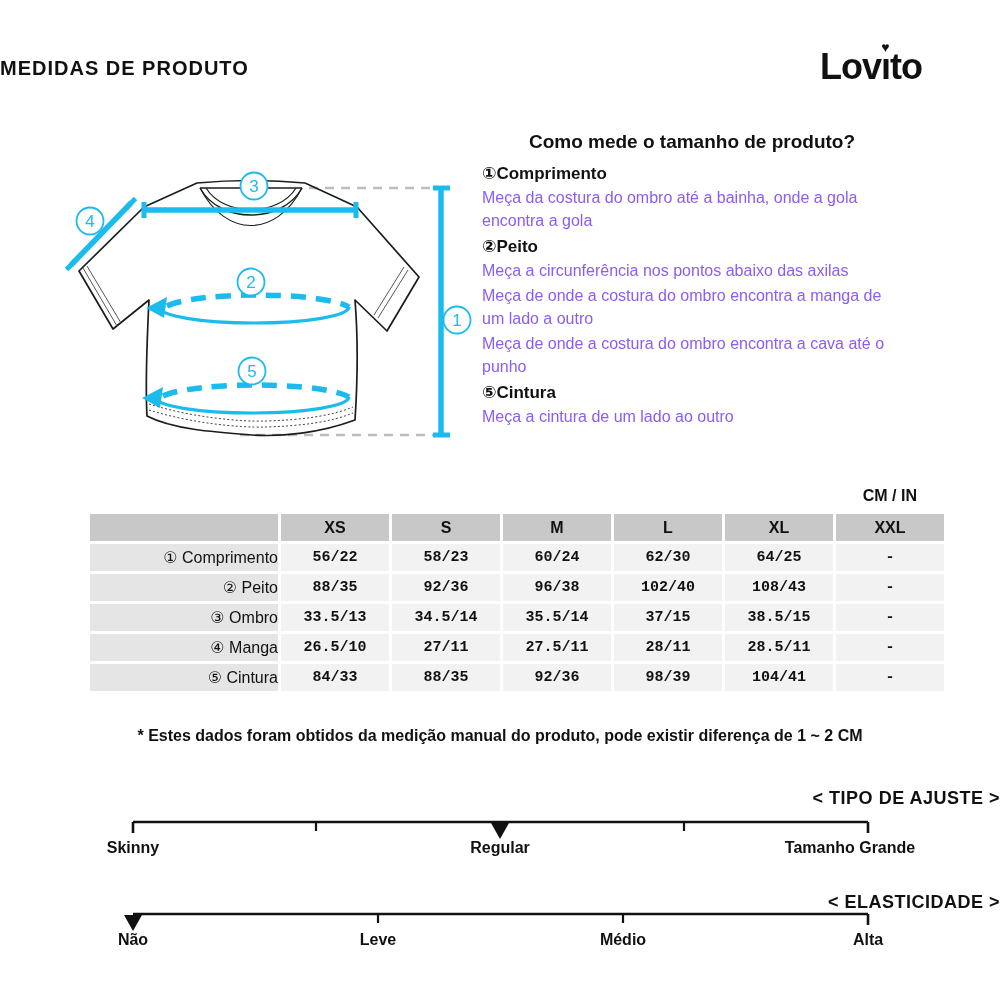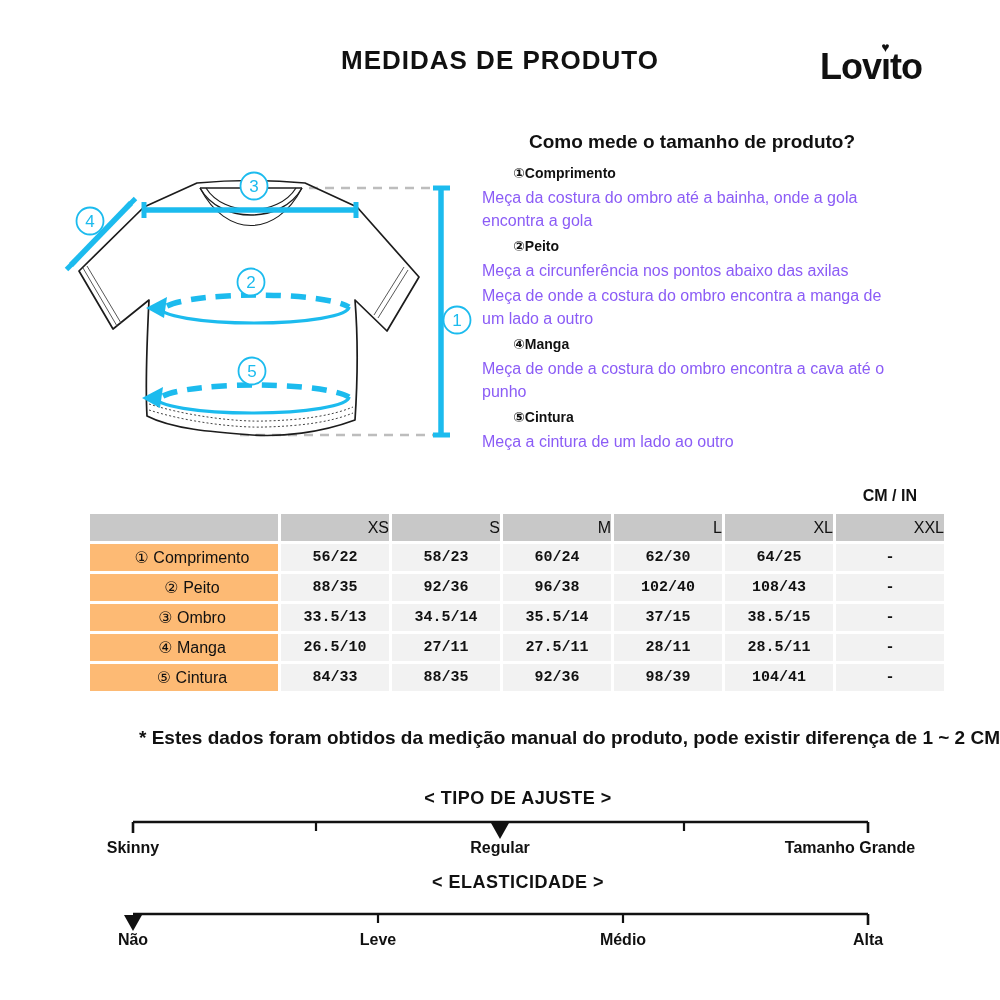--- a/index.html
+++ b/index.html
@@ -1,47 +1,47 @@
 <!DOCTYPE html>
 <html><head>
 <meta charset="utf-8">
 <style>
   html,body{margin:0;padding:0;background:#fff;}
   .page{
     position:relative;width:1000px;height:1000px;background:#ffffff;overflow:hidden;
     font-family:"Liberation Sans","DejaVu Sans",sans-serif;color:#111;
   }
   
-  .title{position:absolute;left:0;right:0;top:45px;text-align:center;
-    font-size:26px;font-weight:bold;letter-spacing:1px;}
+  .title{position:absolute;left:0;right:0;top:57px;
+    font-size:20px;font-weight:bold;letter-spacing:1px;}
   .brand{position:absolute;top:46px;right:78px;font-size:36px;font-weight:bold;letter-spacing:-1px;}
   .brand .i-wrap{position:relative;display:inline-block;}
   .brand .heart{position:absolute;left:50%;top:-7px;transform:translateX(-50%);font-size:14px;letter-spacing:0;}
   
   .diagram{position:absolute;left:50px;top:150px;width:425px;height:312px;}
   
   .instructions{position:absolute;left:482px;top:131px;width:420px;}
   .instructions h2{margin:0 0 8px 0;font-size:19px;font-weight:bold;text-align:center;}
-  .ins-name{font-size:14px;font-weight:bold;line-height:25px;margin-left:31px;}
+  .ins-name{font-size:17px;font-weight:bold;line-height:25px;}
   .ins-desc{font-size:16px;line-height:23px;color:#8b5cf6;margin-bottom:2px;}
   
   .units{position:absolute;left:684px;width:233px;top:487px;text-align:right;font-size:16px;font-weight:bold;}
   
   .size-table{position:absolute;left:87px;top:511px;border-collapse:separate;border-spacing:3px;}
   .size-table td,.size-table th{height:27px;padding:0;vertical-align:middle;font-size:15px;}
-  .size-table th{background:#c8c8c8;font-weight:normal;font-size:16px;width:108px;text-align:right;}
+  .size-table th{background:#c8c8c8;font-weight:bold;font-size:16px;width:108px;text-align:center;}
   .size-table th.corner{width:172px;}
-  .size-table td.rowlabel{background:#fdba74;width:172px;text-align:center;padding-left:16px;font-weight:normal;font-size:16px;}
+  .size-table td.rowlabel{background:#e5e5e5;width:172px;text-align:right;padding-left:16px;font-weight:normal;font-size:16px;}
   .size-table td.val{background:#f2f2f2;width:108px;text-align:center;font-weight:bold;font-family:Liberation Mono, monospace;}
   
-  .footnote{position:absolute;left:0;right:0;top:727px;text-align:right;font-size:19px;font-weight:bold;}
-  
-  .scale-heading{position:absolute;left:0;right:0;text-align:center;font-size:18px;font-weight:bold;letter-spacing:0.5px;margin-left:36px;}
+  .footnote{position:absolute;left:0;right:0;top:727px;text-align:center;font-size:16px;font-weight:bold;}
+  
+  .scale-heading{position:absolute;left:0;right:0;text-align:right;font-size:18px;font-weight:bold;letter-spacing:0.5px;margin-left:36px;}
   .fit-heading{top:788px;}
-  .ela-heading{top:872px;}
+  .ela-heading{top:892px;}
   .scale-svg{position:absolute;left:0;width:1000px;height:26px;}
   .fit-svg{top:818px;}
   .ela-svg{top:910px;}
   .scale-label{position:absolute;transform:translateX(-50%);font-size:16px;font-weight:bold;white-space:nowrap;}
   .fit-labels .scale-label{top:839px;}
   .ela-labels .scale-label{top:931px;}
   .pos-skinny{left:133px;}  .pos-regular{left:500px;}  .pos-tg{left:850px;}
   .pos-nao{left:133px;}  .pos-leve{left:378px;}  .pos-medio{left:623px;}  .pos-alta{left:868px;}
 </style>
 </head>
@@ -132,21 +132,20 @@
       <div class="ins-desc">Meça da costura do ombro até a bainha, onde a gola encontra a gola</div>
     </div>
     <div>
       <div class="ins-name">②Peito</div>
       <div class="ins-desc">Meça a circunferência nos pontos abaixo das axilas</div>
     </div>
     <div>
       <div class="ins-desc">Meça de onde a costura do ombro encontra a manga de um lado a outro</div>
     </div>
     <div>
-      <div class="ins-name">④Manga</div>
       <div class="ins-desc">Meça de onde a costura do ombro encontra a cava até o punho</div>
     </div>
     <div>
       <div class="ins-name">⑤Cintura</div>
       <div class="ins-desc">Meça a cintura de um lado ao outro</div>
     </div>
   </div>
 
   <div class="units">CM / IN</div>
 

